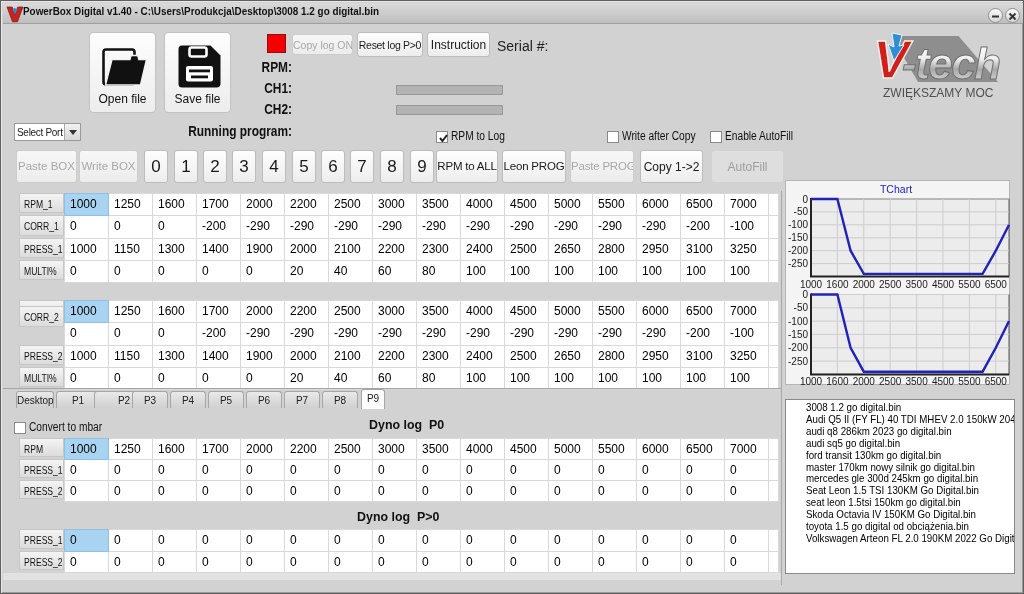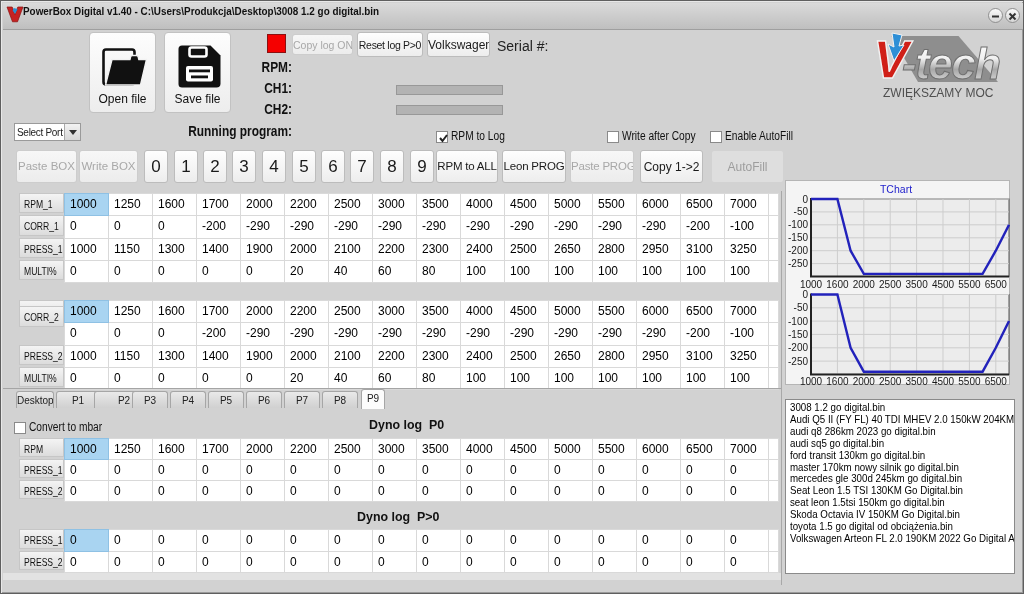--- a/index.html
+++ b/index.html
@@ -1,17 +1,17 @@
 <!DOCTYPE html>
 <html><head><meta charset="utf-8"><style>
 *{margin:0;padding:0;box-sizing:border-box;font-family:"Liberation Sans",sans-serif;}
 body{width:1024px;height:594px;overflow:hidden;background:#6e6e6e;}
 #win{position:absolute;left:0;top:0;width:1024px;height:594px;background:#d2d2d2;
  border:1px solid #5f5f5f;box-shadow:inset 1px 1px 0 #e8e8e8, inset -1px -1px 0 #9a9a9a;}
-#tbar{position:absolute;left:2px;top:2px;width:1020px;height:27px;
+#tbar{position:absolute;left:2px;top:2px;width:1020px;height:21px;
  background:linear-gradient(#dadada,#bfbfbf);border-bottom:1px solid #9f9f9f;}
 #tbar .txt{position:absolute;left:20px;top:2px;font-size:11.5px;font-weight:bold;color:#111;transform:scaleX(0.86);transform-origin:0 0;white-space:nowrap;}
 .circbtn{position:absolute;width:15px;height:15px;border-radius:50%;top:5px;
  background:linear-gradient(#fbfbfb,#d6d6d6);border:1px solid #909090;}
 .btn{position:absolute;background:linear-gradient(#fefefe,#ededed);border:1px solid #bcbcbc;
  border-radius:3px;color:#1a1a1a;text-align:center;font-size:12px;white-space:nowrap;overflow:hidden;}
 .btn.dis{color:#a8a8a8;background:linear-gradient(#f7f7f7,#ececec);border-color:#cdcdcd;}
 .btn.flat{background:#dedede;border-color:#d2d2d2;color:#9d9d9d;}
 .bigbtn{position:absolute;width:67px;height:81px;background:linear-gradient(#fdfdfd,#ededed);
  border:1px solid #c2c2c2;border-radius:4px;}
@@ -28,21 +28,21 @@
 .dc{position:absolute;background:#fff;border:1px solid #d9d9d9;font-size:12px;color:#000;
  padding:3px 0 0 5px;white-space:nowrap;overflow:hidden;}
 .dc.sel{background:#a9d4f1;border-color:#8fc1e4;z-index:2;}
 .tab{position:absolute;top:390px;height:17px;background:linear-gradient(#e9e9e9,#d0d0d0);
  border:1px solid #a6a6a6;border-bottom:none;border-radius:3px 3px 0 0;font-size:10px;color:#222;
  text-align:center;padding-top:3px;white-space:nowrap;overflow:hidden;}
 .tab.act{top:388px;height:20px;background:#fcfcfc;font-weight:normal;z-index:3;}
 .chartpanel{position:absolute;}
 .axl{font-size:10px;fill:#1a1a1a;}
 #flist{position:absolute;left:784px;top:398px;width:230px;height:175px;background:#fff;
- border:1px solid #8a8a8a;padding:2px 0 0 4px;font-size:11px;line-height:11.9px;color:#000;
+ border:1px solid #8a8a8a;padding:2px 0 0 20px;font-size:11px;line-height:11.9px;color:#000;
  white-space:nowrap;overflow:hidden;}
 .dtitle{position:absolute;font-size:13.5px;font-weight:bold;color:#111;transform:scaleX(0.92);transform-origin:0 0;white-space:nowrap;}
 </style></head><body>
 <div id="win">
     <div id="tbar">
       <svg style="position:absolute;left:3px;top:3px" width="18" height="17" viewBox="0 0 18 17">
         <path d="M1 1 L6.2 1 L9 8.6 L11.8 1 L17 1 L11.5 15.8 L6.5 15.8 Z" fill="#c52222" stroke="#8a1010" stroke-width="0.7"></path>
         <path d="M7.6 2 L11.6 3 L9 8 L6.8 4.8 Z" fill="#2a8fd0"></path>
       </svg>
       <div class="txt">PowerBox Digital v1.40 - C:\Users\Produkcja\Desktop\3008 1.2 go digital.bin</div>
@@ -73,21 +73,21 @@
     </div>
     <div style="position:absolute;left:13px;top:122px;width:67px;height:18px;background:#fff;border:1px solid #9a9a9a;">
       <div style="position:absolute;left:2px;top:3px;font-size:10px;letter-spacing:-0.3px;color:#222">Select Port</div>
       <div style="position:absolute;right:0;top:0;width:16px;height:16px;background:linear-gradient(#f2f2f2,#d8d8d8);border-left:1px solid #aaa;"><svg width="16" height="16">
           <path d="M4 6 L12 6 L8 11 Z" fill="#333"></path>
         </svg></div>
     </div>
     <div class="redsq" style="left:266px;top:33px;width:19px;height:19px"></div>
     <div class="btn dis" style="left:291px;top:33px;width:61px;height:21px;padding-top:4px;font-size:10.5px">Copy log ON</div>
     <div class="btn" style="left:356px;top:31px;width:66px;height:25px;padding-top:6px;font-size:10.5px;letter-spacing:-0.3px">Reset log P&gt;0</div>
-    <div class="btn" style="left:426px;top:31px;width:63px;height:25px;padding-top:5px;font-size:12px">Volkswagen</div>
+    <div class="btn" style="left:426px;top:31px;width:63px;height:25px;padding-top:5px;font-size:12px">Instruction</div>
     <div style="position:absolute;left:496px;top:37px;font-size:14px;color:#222">Serial #:</div>
     <div class="blab" style="left:200px;top:58px;width:91px">RPM:</div>
     <div class="blab" style="left:200px;top:79px;width:91px">CH1:</div>
     <div class="blab" style="left:200px;top:100px;width:91px">CH2:</div>
     <div class="pbar" style="left:395px;top:84px"></div>
     <div class="pbar" style="left:395px;top:104px"></div>
     <div class="blab" style="left:100px;top:122px;width:191px">Running program:</div>
     <div class="cb" style="left:435px;top:130px">
       <svg width="11" height="11" style="position:absolute;left:1px;top:1px">
         <path d="M2 5 L4.5 8 L9 2" stroke="#222" stroke-width="2" fill="none"></path>

